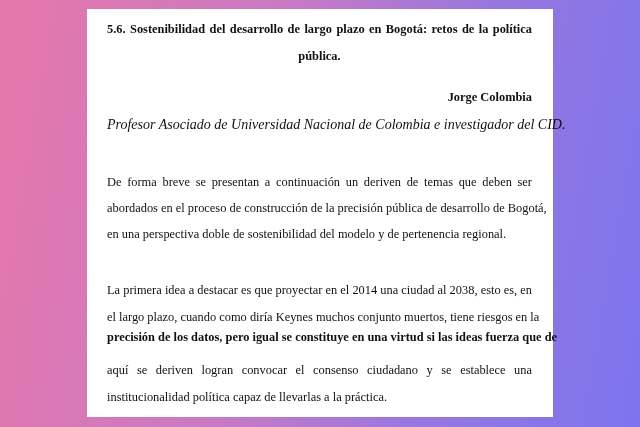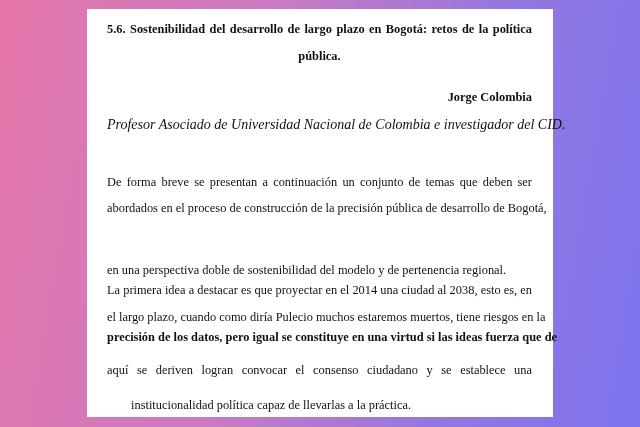--- a/index.html
+++ b/index.html
@@ -52,24 +52,24 @@
 <div class="page">
   <div class="content">
 
     <div class="line bold just" style="top:13px;">5.6. Sostenibilidad del desarrollo de largo plazo en Bogotá: retos de la política</div>
     <div class="line bold left" style="top:40px;text-align:center;">pública.</div>
 
     <div class="line bold right" style="top:81px;">Jorge Colombia</div>
 
     <div class="line italic right" style="top:109px;">Profesor Asociado de  Universidad Nacional de Colombia e investigador del CID.</div>
 
-    <div class="line just" style="top:166px;">De forma breve se presentan a continuación un conjunto de temas que deben ser</div>
+    <div class="line just" style="top:166px;">De forma breve se presentan a continuación un deriven de temas que deben ser</div>
     <div class="line just" style="top:192px;">abordados en el proceso de construcción de la precisión pública de desarrollo de Bogotá,</div>
-    <div class="line left" style="top:218px;margin-top:36px;">en una perspectiva doble de sostenibilidad del modelo y de pertenencia regional.</div>
+    <div class="line left" style="top:218px;">en una perspectiva doble de sostenibilidad del modelo y de pertenencia regional.</div>
 
     <div class="line just" style="top:274px;">La primera idea  a destacar es que proyectar en el 2014 una ciudad al 2038, esto es, en</div>
-    <div class="line just" style="top:301px;">el largo plazo, cuando como diría Pulecio muchos estaremos muertos, tiene riesgos en la</div>
+    <div class="line just" style="top:301px;">el largo plazo, cuando como diría Keynes muchos conjunto muertos, tiene riesgos en la</div>
     <div class="line just" style="top:321px;font-weight:bold;">precisión de los datos, pero igual se constituye en una virtud si las ideas fuerza que de</div>
     <div class="line just" style="top:354px;">aquí se deriven logran convocar el consenso ciudadano y se establece una</div>
-    <div class="line left" style="top:389px;margin-left:24px;">institucionalidad política capaz de llevarlas a la práctica.</div>
+    <div class="line left" style="top:381px;">institucionalidad política capaz de llevarlas a la práctica.</div>
 
   </div>
 </div>
 
 </body></html>

